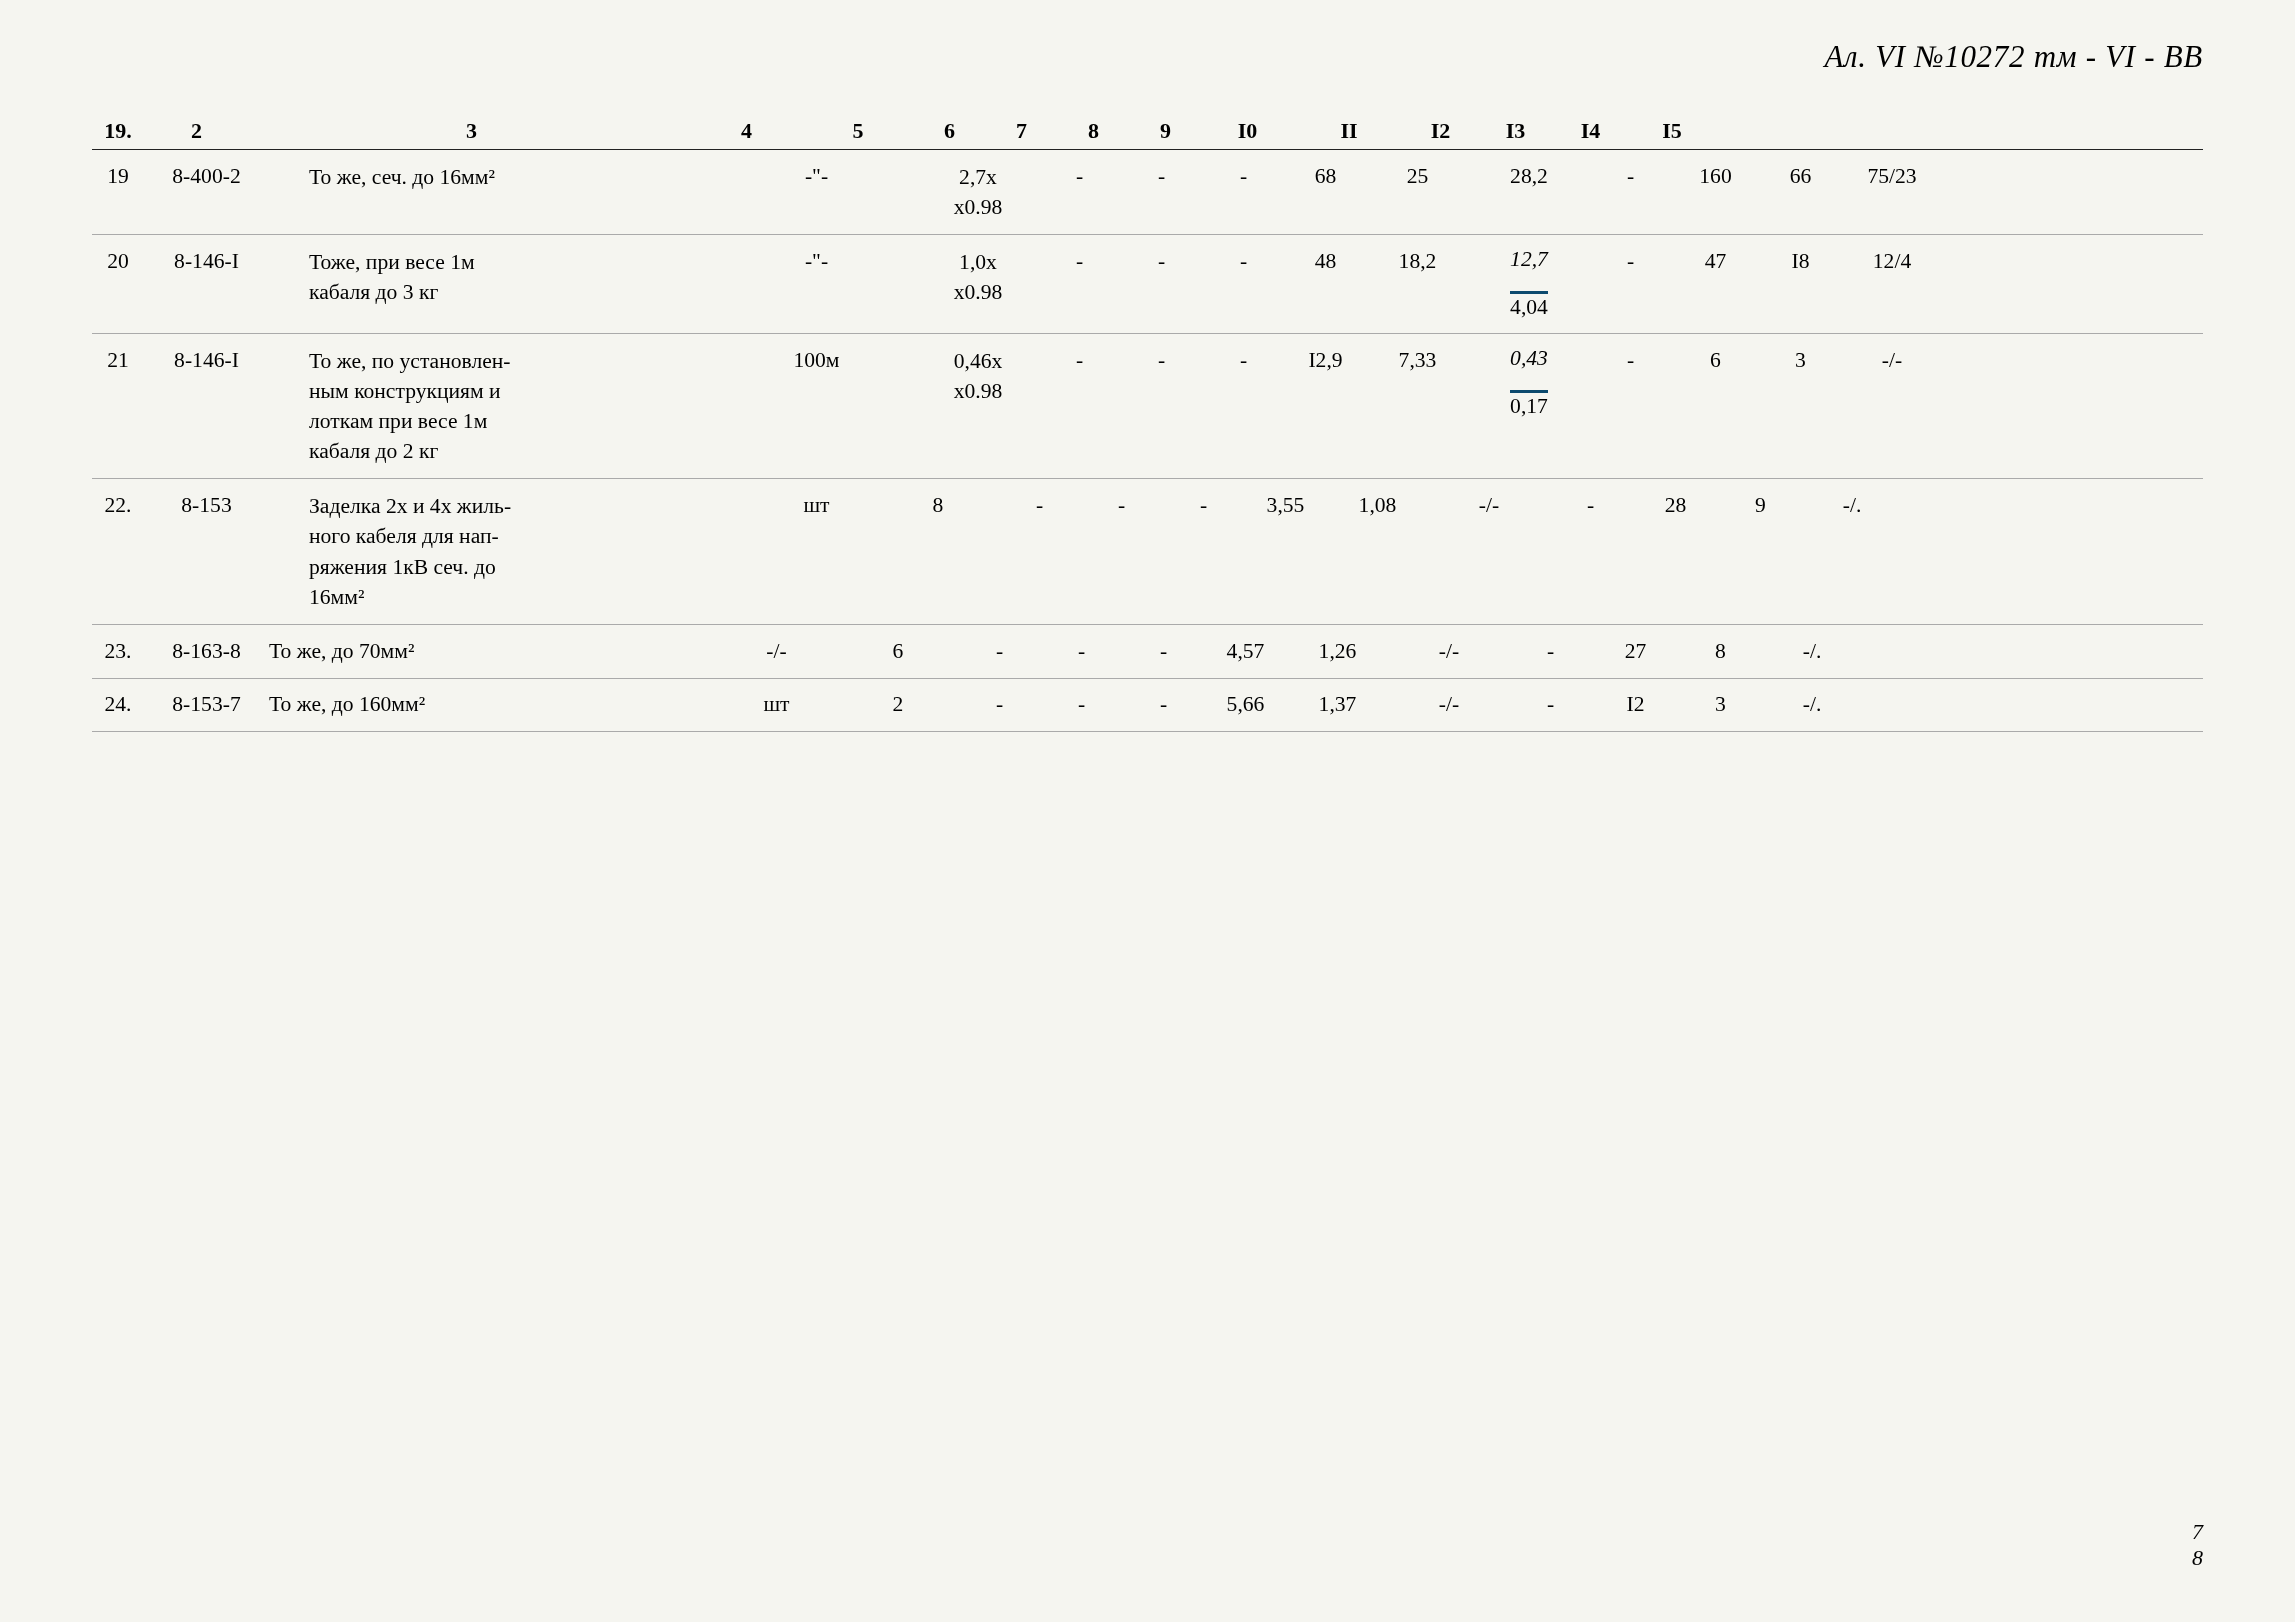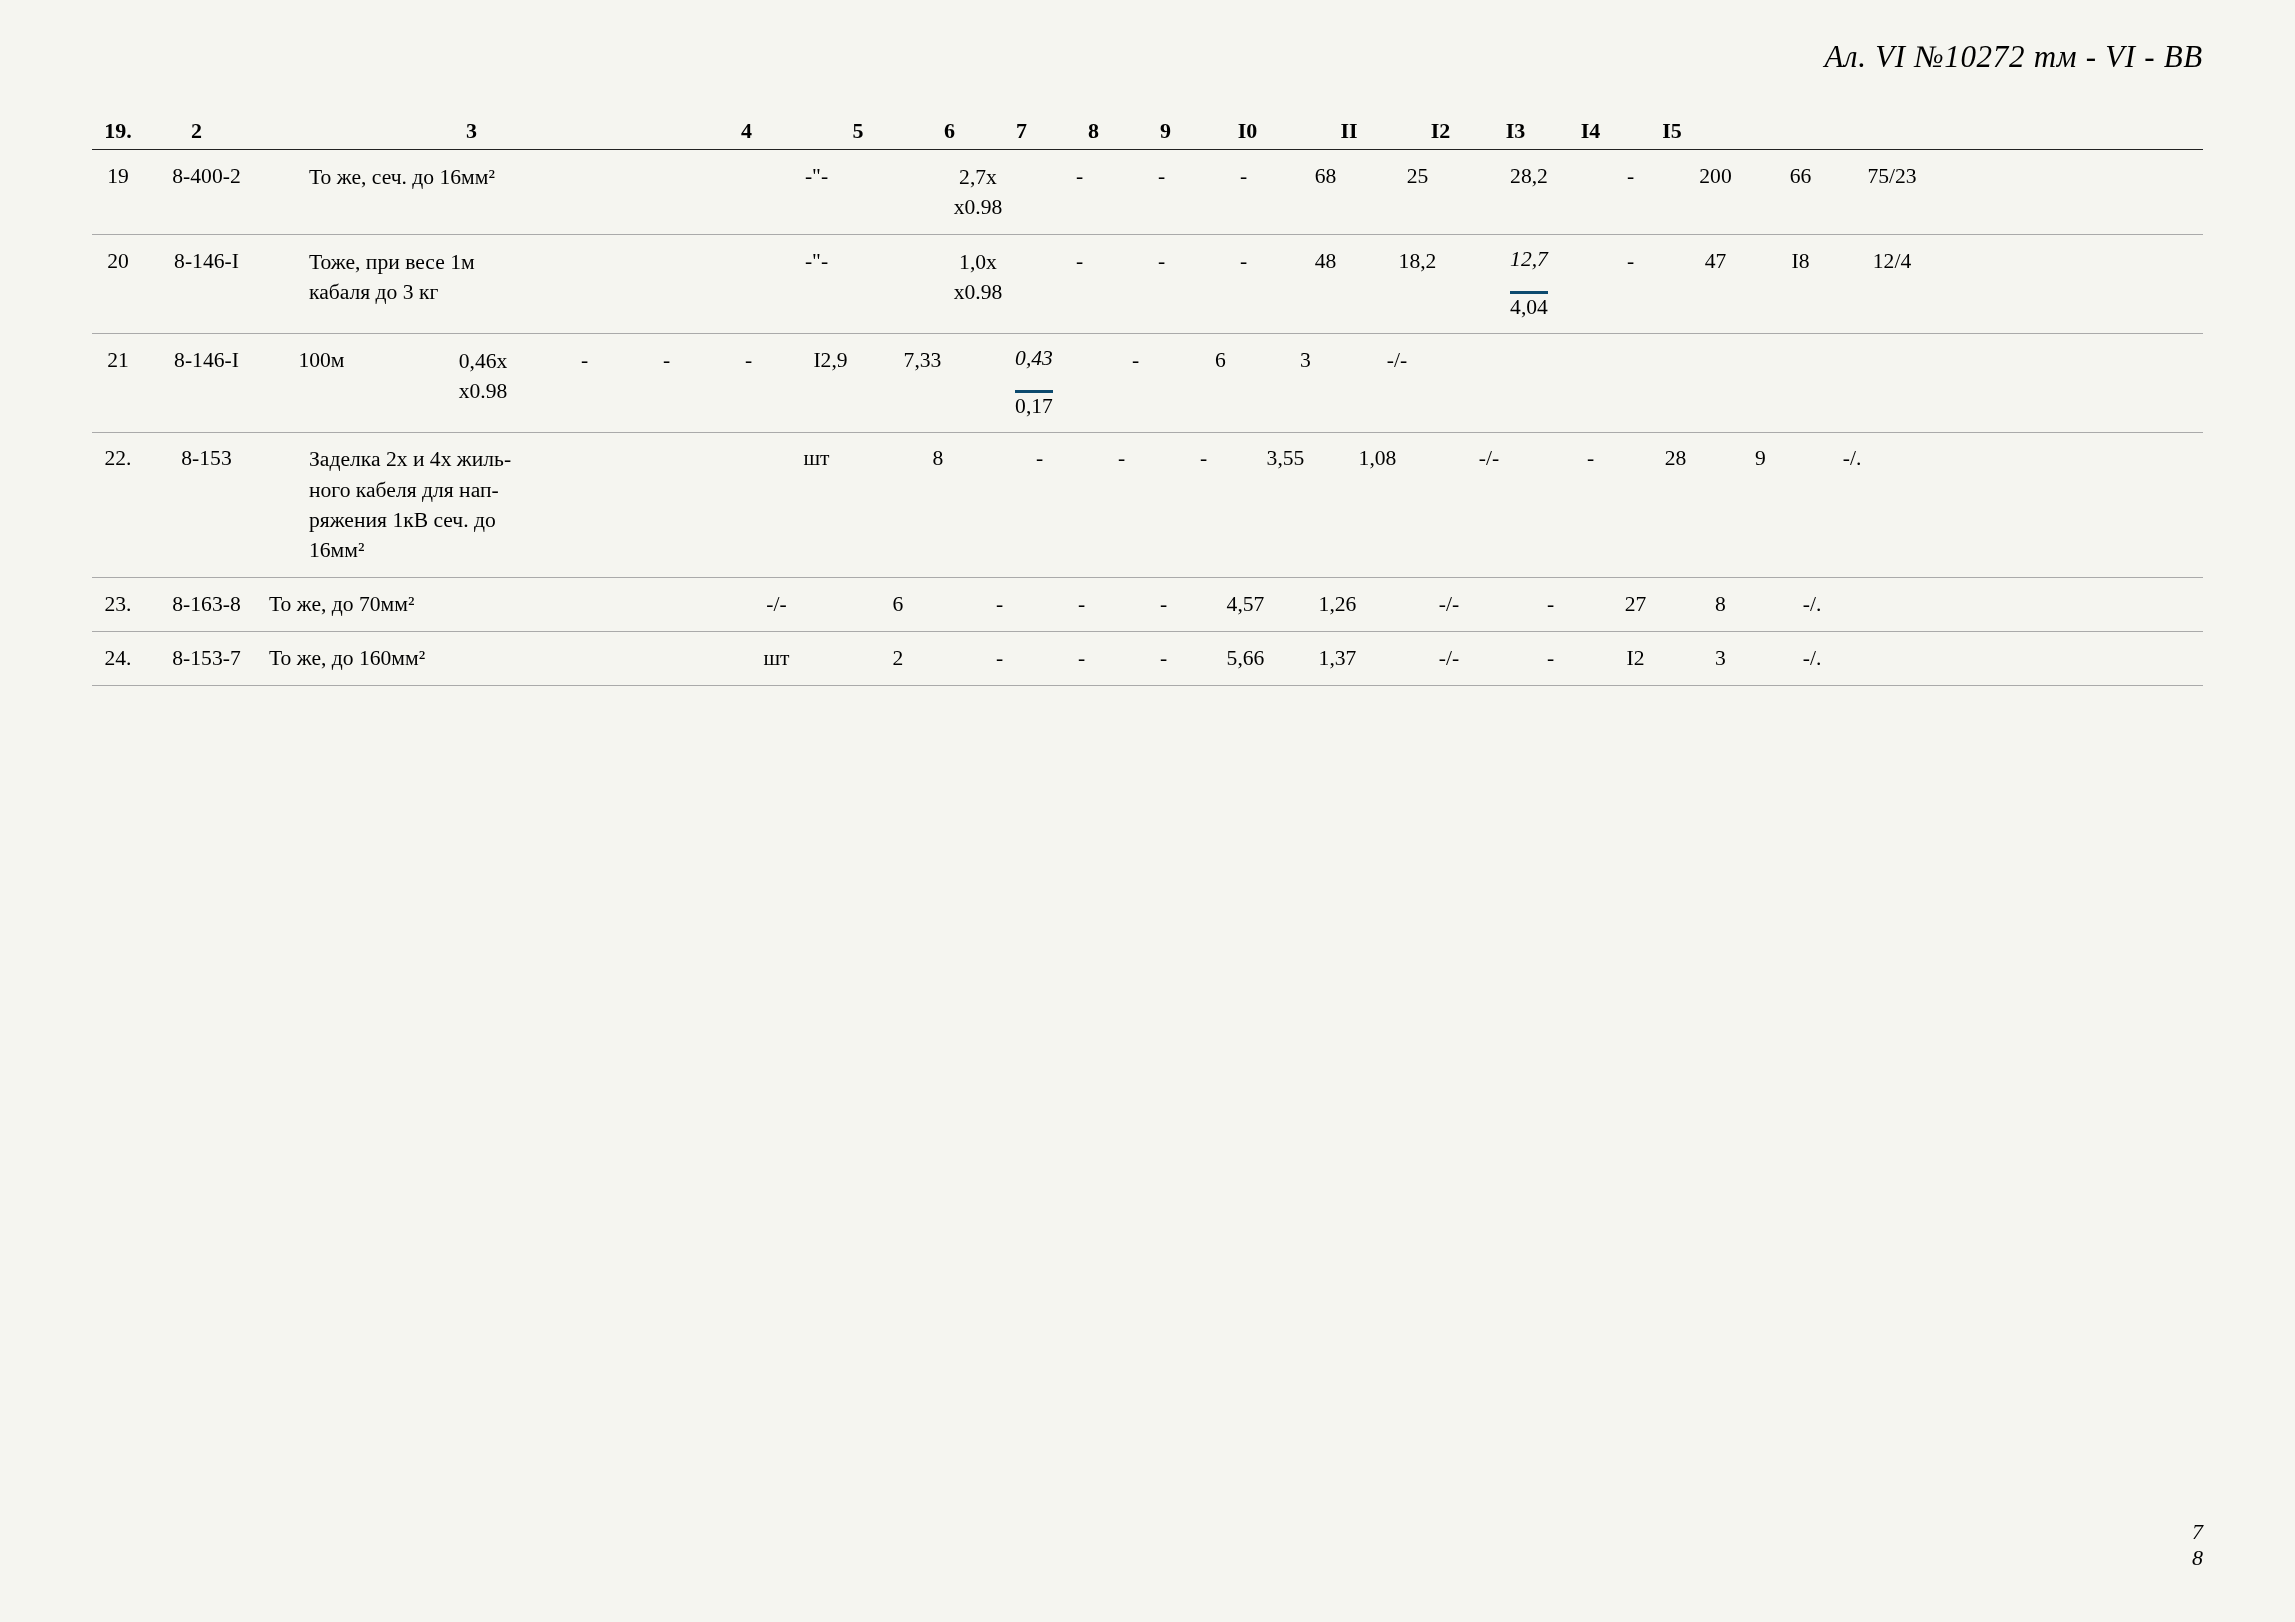--- a/index.html
+++ b/index.html
@@ -157,21 +157,21 @@
       <div class="cell c4">-"-</div>
       <div class="cell c5 multiline">2,7x
 x0.98</div>
       <div class="cell c6">-</div>
       <div class="cell c7">-</div>
       <div class="cell c8">-</div>
       <div class="cell c9">68</div>
       <div class="cell c10">25</div>
       <div class="cell c11">28,2</div>
       <div class="cell c12">-</div>
-      <div class="cell c13">200</div>
+      <div class="cell c13">160</div>
       <div class="cell c14">66</div>
       <div class="cell c15">75/23</div>
     </div>
 
     <div class="data-row">
       <div class="cell c1">20</div>
       <div class="cell c2">8-146-I</div>
       <div class="cell cell-left c3 multiline">Тоже, при весе 1м
 кабаля до 3 кг</div>
       <div class="cell c4">-"-</div>
@@ -190,20 +190,24 @@
       </div>
       <div class="cell c12">-</div>
       <div class="cell c13">47</div>
       <div class="cell c14">I8</div>
       <div class="cell c15">12/4</div>
     </div>
 
     <div class="data-row">
       <div class="cell c1">21</div>
       <div class="cell c2">8-146-I</div>
+      <div class="cell cell-left c3 multiline">То же, по установлен-
+ным конструкциям и
+лоткам при весе 1м
+кабаля  до 2 кг</div>
       <div class="cell c4">100м</div>
       <div class="cell c5 multiline">0,46x
 x0.98</div>
       <div class="cell c6">-</div>
       <div class="cell c7">-</div>
       <div class="cell c8">-</div>
       <div class="cell c9">I2,9</div>
       <div class="cell c10">7,33</div>
       <div class="cell c11">
         <span class="fraction">

